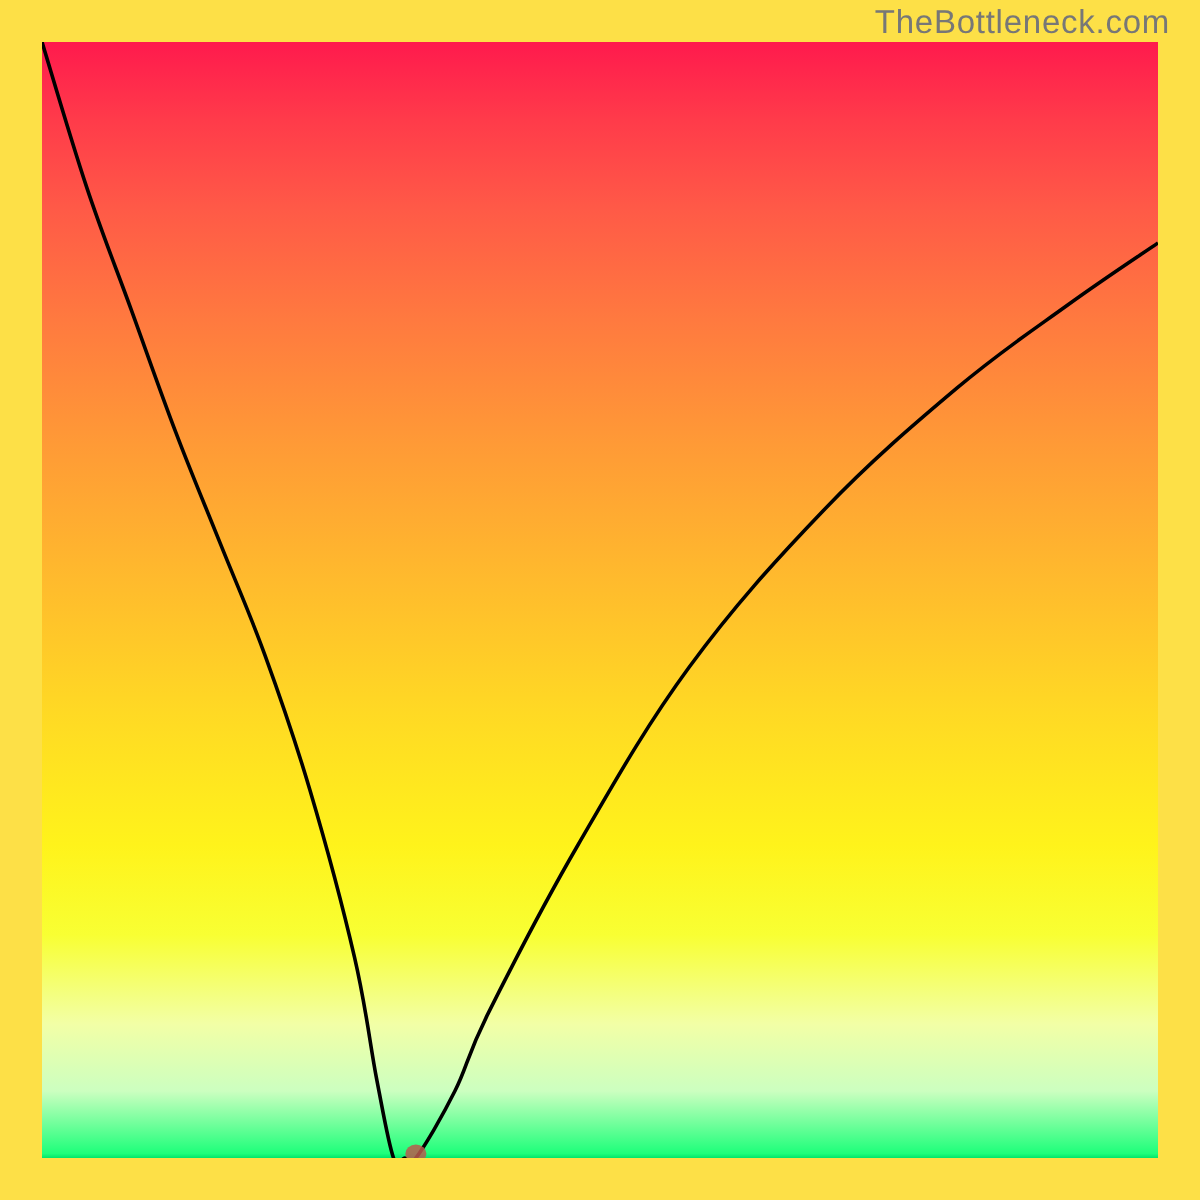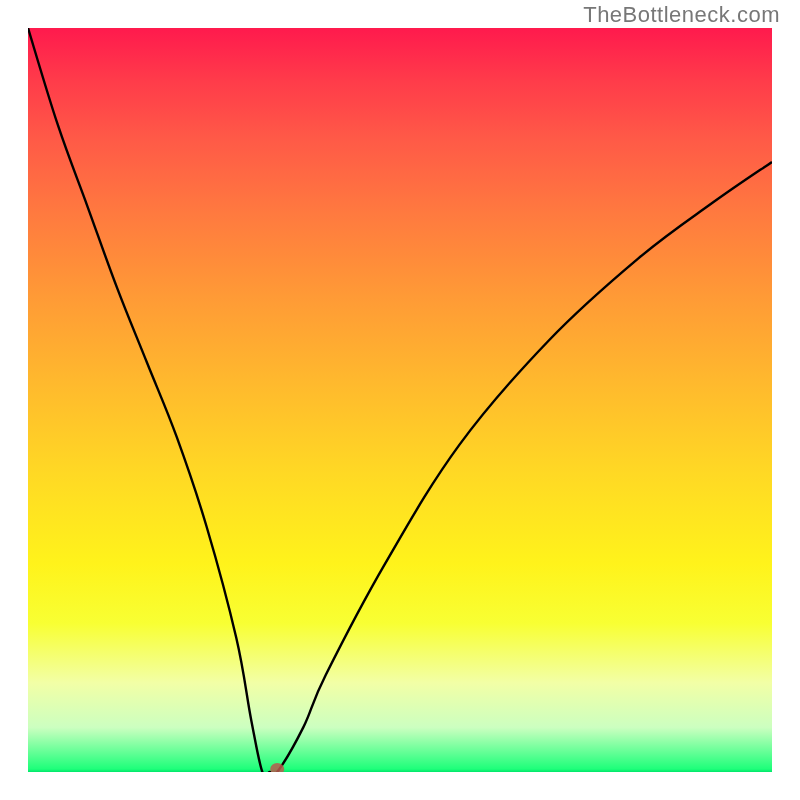--- a/index.html
+++ b/index.html
@@ -7,21 +7,21 @@
     padding: 0;
     width: 800px;
     height: 800px;
     background: #000;
     overflow: hidden;
     font-family: Arial, Helvetica, sans-serif;
   }
   .outer {
     width: 800px;
     height: 800px;
-    background: #ffffff;
+    background: #fde047;
     position: relative;
   }
   .watermark {
     position: absolute;
     top: 2px;
     right: 20px;
     color: #777;
     font-size: 22px;
     letter-spacing: 0.5px;
     z-index: 5;

